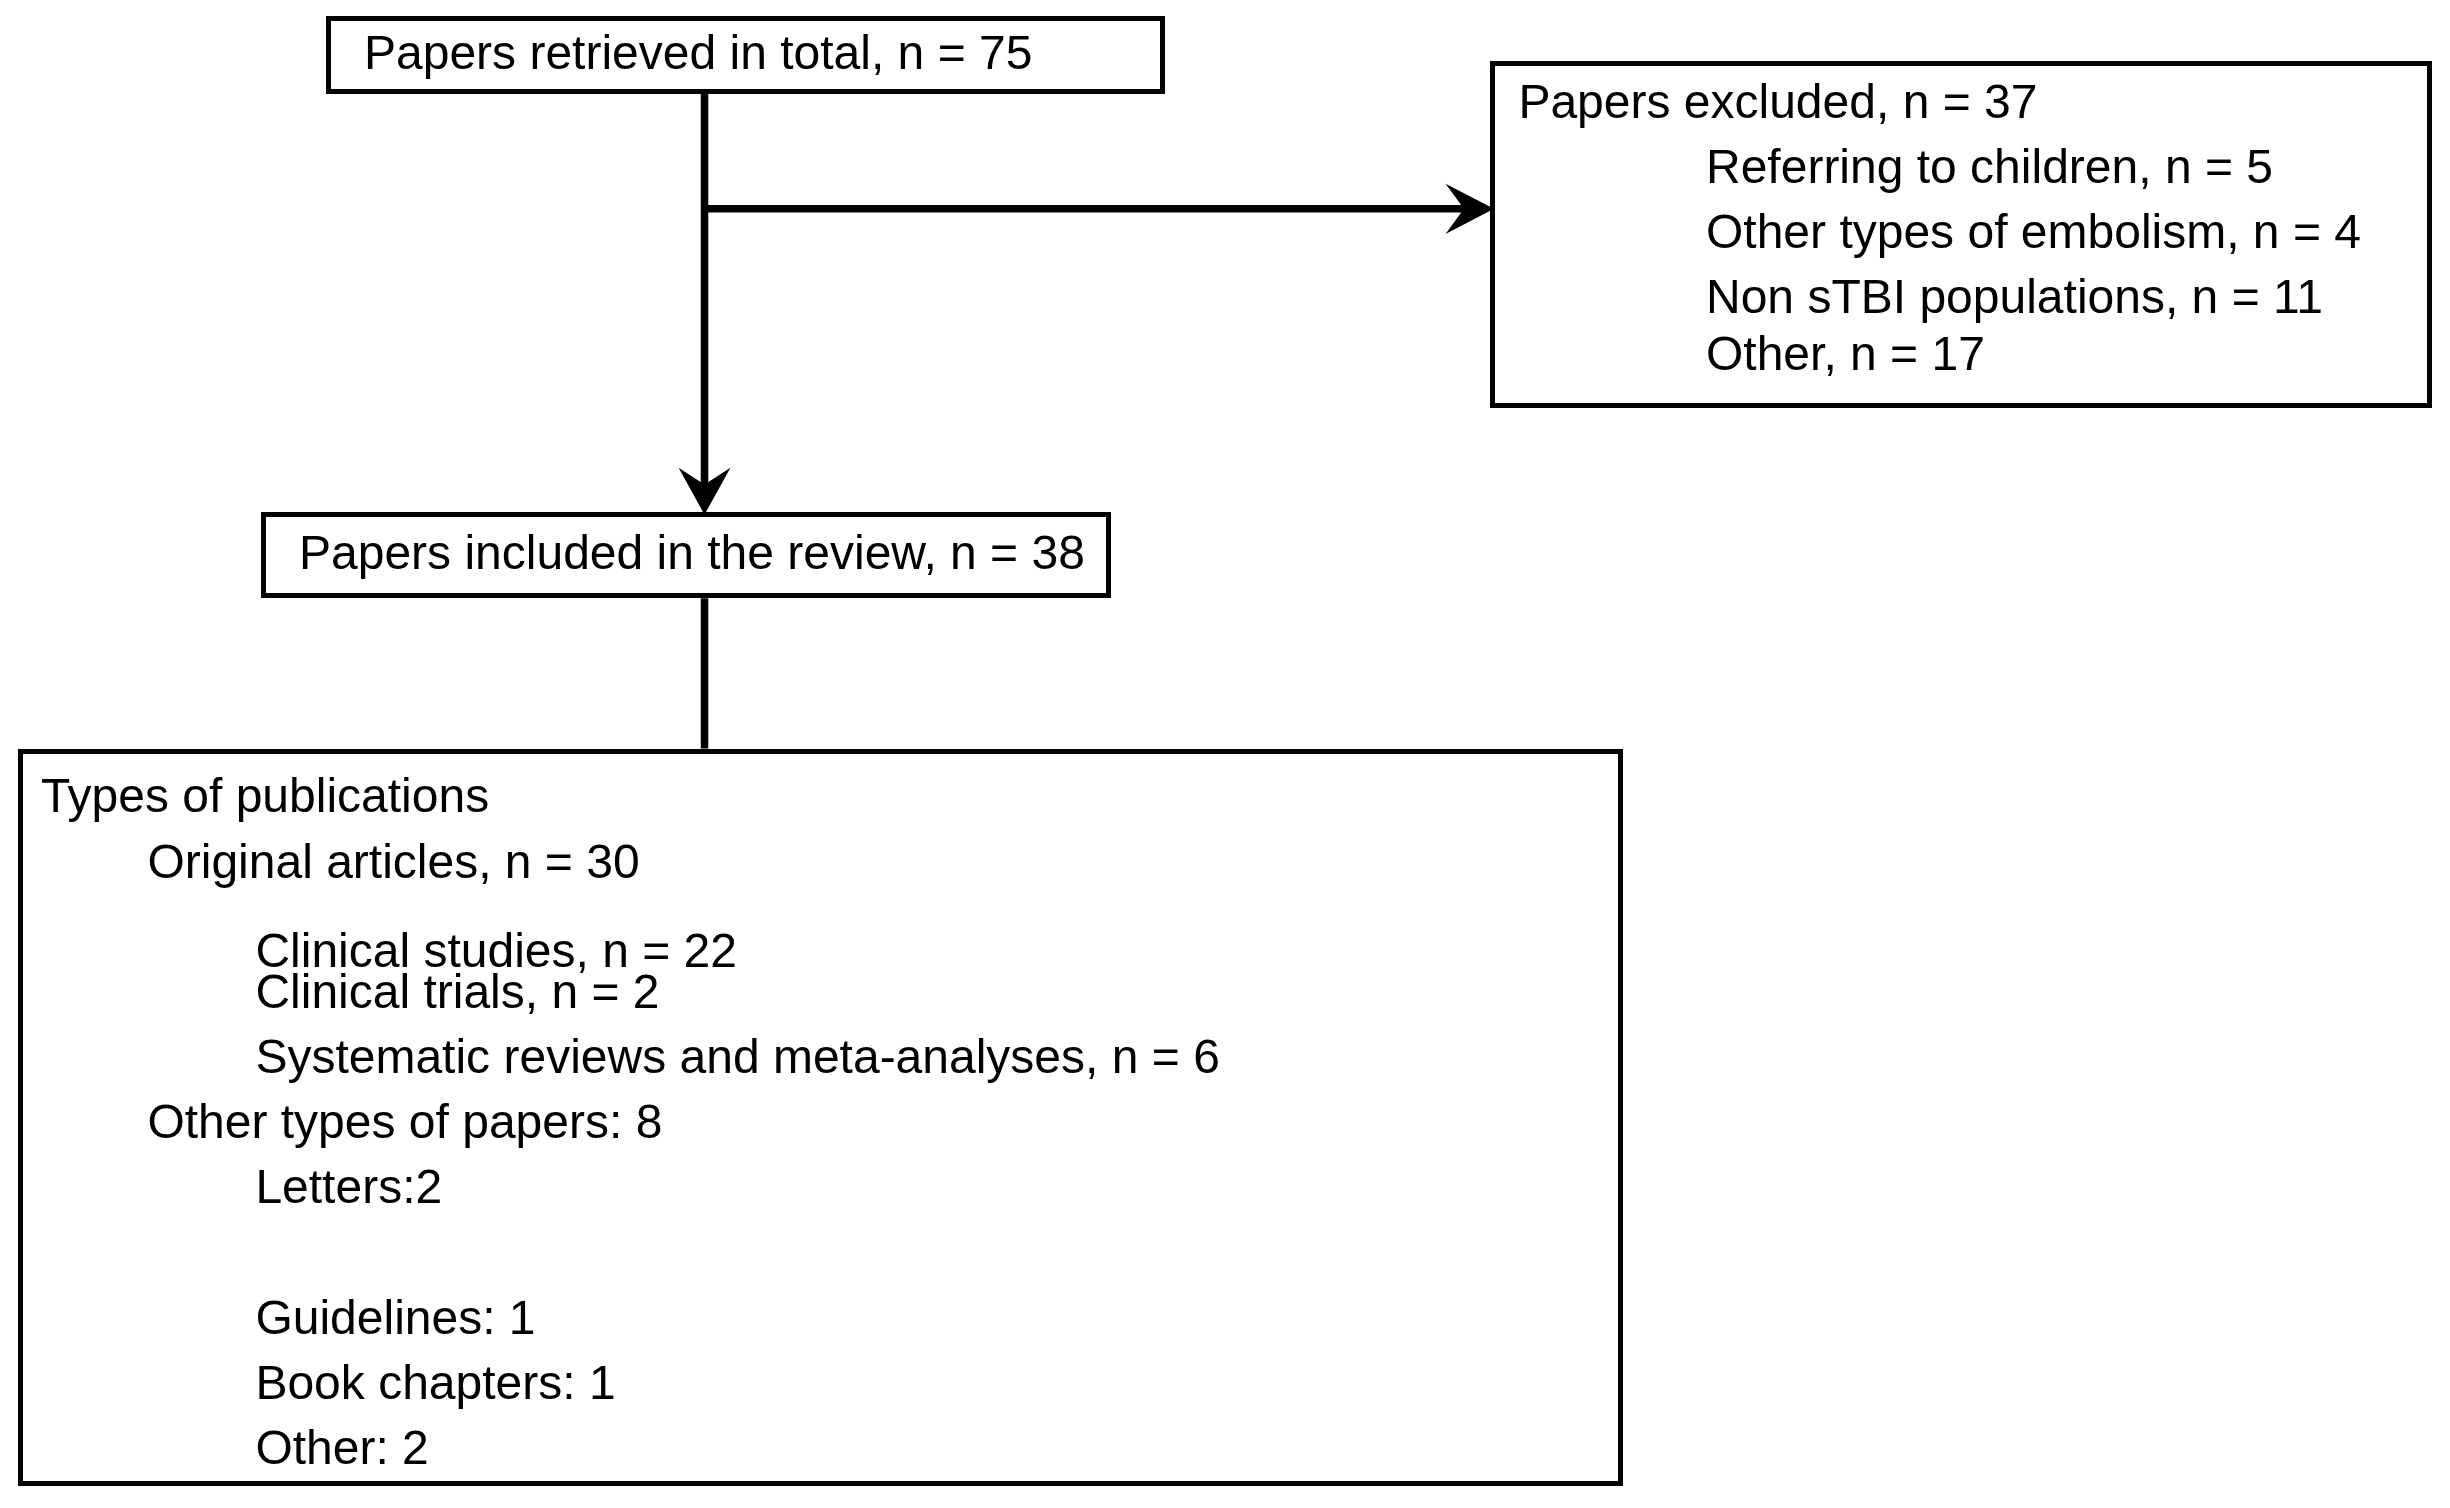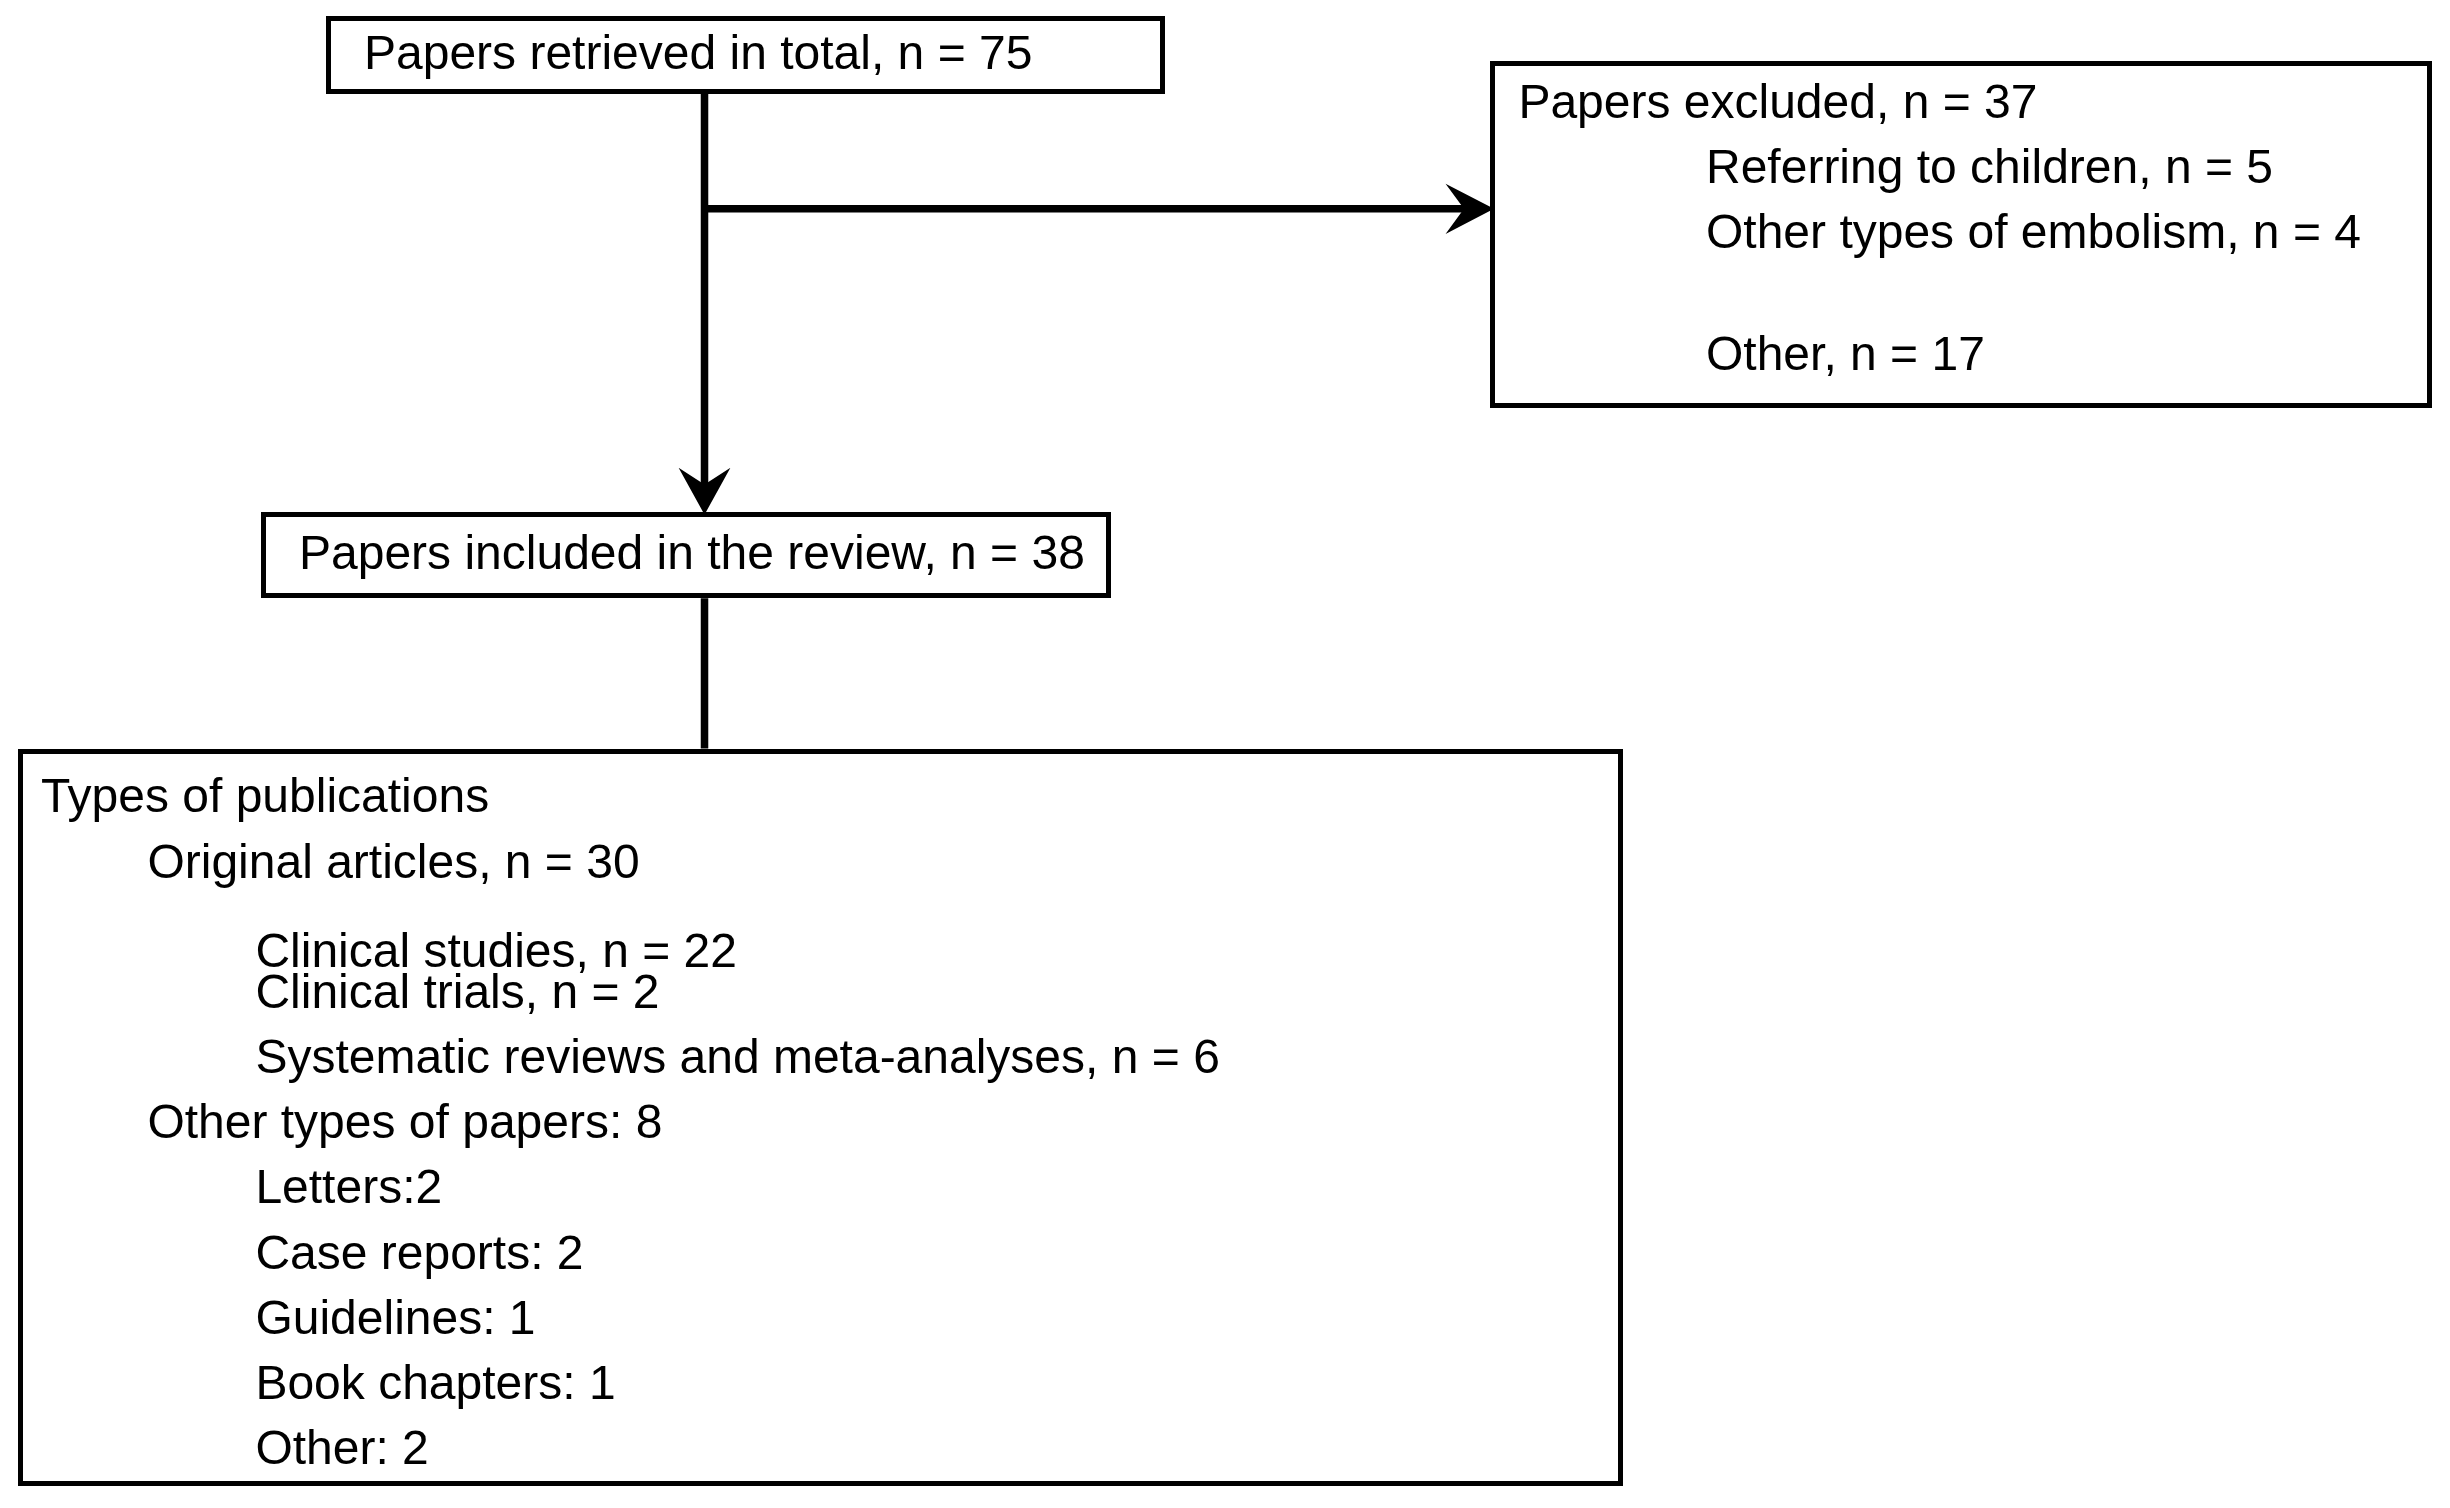--- a/index.html
+++ b/index.html
@@ -123,40 +123,40 @@
     <div class="box-lines">
       <div class="line">Papers retrieved in total, n = 75</div>
     </div>
   </div>
 
   <div class="flow-box" id="box-excluded">
     <div class="box-lines">
       <div class="line" style="top:11.7px;">Papers excluded, n = 37</div>
       <div class="line ind-1" style="top:77px;">Referring to children, n = 5</div>
       <div class="line ind-1" style="top:142px;">Other types of embolism, n = 4</div>
+      <div class="line ind-1" style="top:207px;">Non sTBI populations, n = 11</div>
       <div class="line ind-1" style="top:264px;">Other, n = 17</div>
     </div>
   </div>
 
   <div class="flow-box" id="box-included">
     <div class="box-lines">
       <div class="line">Papers included in the review, n = 38</div>
     </div>
   </div>
 
   <div class="flow-box" id="box-publications">
     <div class="box-lines">
       <div class="line" style="top:18.4px;">Types of publications</div>
       <div class="line ind-1" style="top:84px;">Original articles, n = 30</div>
       <div class="line ind-2" style="top:149px;margin-top:24px;">Clinical studies, n = 22</div>
       <div class="line ind-2" style="top:214px;">Clinical trials, n = 2</div>
       <div class="line ind-2" style="top:279px;">Systematic reviews and meta-analyses, n = 6</div>
       <div class="line ind-1" style="top:344px;">Other types of papers: 8</div>
       <div class="line ind-2" style="top:409px;">Letters:2</div>
-      <div class="line ind-2" style="top:475px;">Case reports: 2</div>
       <div class="line ind-2" style="top:540px;">Guidelines: 1</div>
       <div class="line ind-2" style="top:605px;">Book chapters: 1</div>
       <div class="line ind-2" style="top:670px;">Other: 2</div>
     </div>
   </div>
 
 </div>
 
 
 </body></html>

